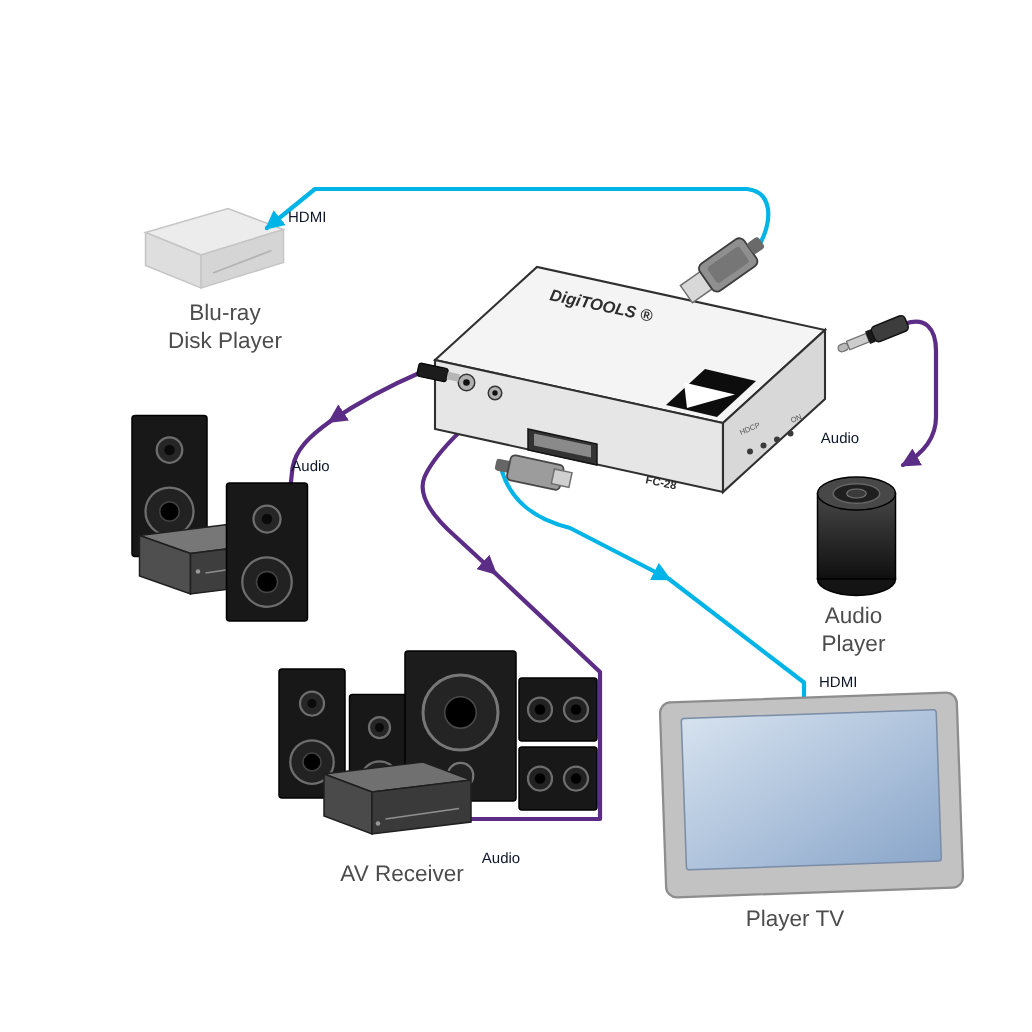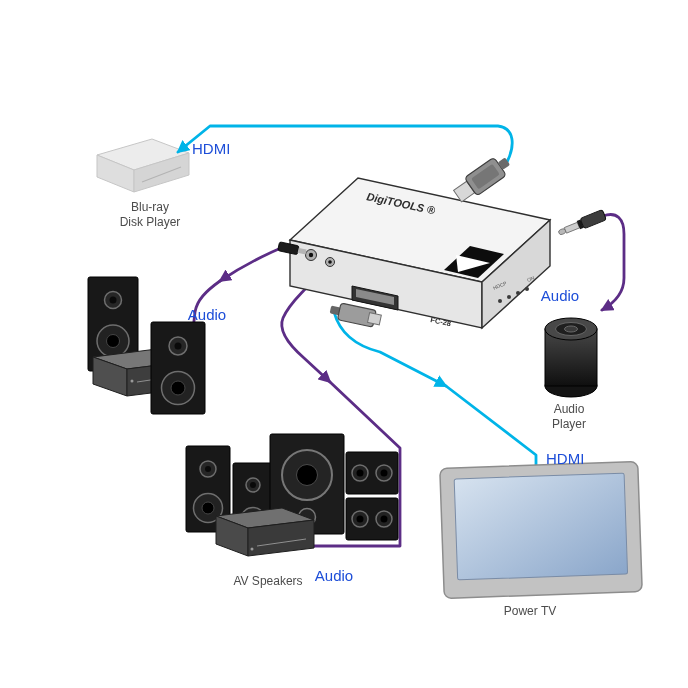--- a/index.html
+++ b/index.html
@@ -5,24 +5,24 @@
   *{box-sizing:border-box}
   html,body{margin:0;padding:0}
   body{
     width:688px;height:688px;background:#ffffff;position:relative;overflow:hidden;
     font-family:"Liberation Sans",sans-serif;
   }
   .stage{position:absolute;inset:0}
   .stage svg{position:absolute;left:0;top:0;display:block}
   svg text{font-family:"Liberation Sans",sans-serif}
   .lbl{
-    position:absolute;color:#4c4c4c;font-size:12px;line-height:1.25;
+    position:absolute;color:#4c4c4c;font-size:15px;line-height:1.25;
     text-align:center;white-space:pre-line;transform:translateX(-50%);
   }
-  .lbl.small{font-size:15px;color:#1d4ed8}
+  .lbl.small{font-size:10px;color:#0f172a}
   .lbl.left-anchor{transform:none;text-align:left}
   .wire{fill:none;stroke-width:2.8;stroke-linecap:round;stroke-linejoin:round}
   .wire-hdmi{stroke:var(--hdmi-wire,#00b4e8)}
   .wire-audio{stroke:var(--audio-wire,#5c2d86)}
   .arrow-hdmi{fill:var(--hdmi-wire,#00b4e8)}
   .arrow-audio{fill:var(--audio-wire,#5c2d86)}
 </style>
 </head>
 <body>
 
@@ -192,21 +192,21 @@
   <g transform="rotate(-2 541 530)">
     <rect x="442" y="465" width="198" height="130" rx="7" fill="#c2c2c2" stroke="#8d8d8d" stroke-width="1.5"></rect>
     <rect x="456" y="476" width="170" height="101" rx="2" fill="url(#tvgrad)" stroke="#7a8ca6" stroke-width="1"></rect>
   </g>
 </svg>
 
 <div class="lbl small left-anchor" style="left:192px;top:140px">HDMI</div>
 <div class="lbl" style="left:150px;top:200px">Blu-ray
 Disk Player</div>
 <div class="lbl small" style="left:207px;top:306px">Audio</div>
-<div class="lbl" style="left:268px;top:574px">AV Speakers</div>
+<div class="lbl" style="left:268px;top:574px">AV Receiver</div>
 <div class="lbl small" style="left:334px;top:567px">Audio</div>
-<div class="lbl" style="left:530px;top:604px">Power TV</div>
+<div class="lbl" style="left:530px;top:604px">Player TV</div>
 <div class="lbl small left-anchor" style="left:546px;top:450px">HDMI</div>
 <div class="lbl small" style="left:560px;top:287px">Audio</div>
 <div class="lbl" style="left:569px;top:402px">Audio
 Player</div>
 
 </div>
 
 </body></html>

